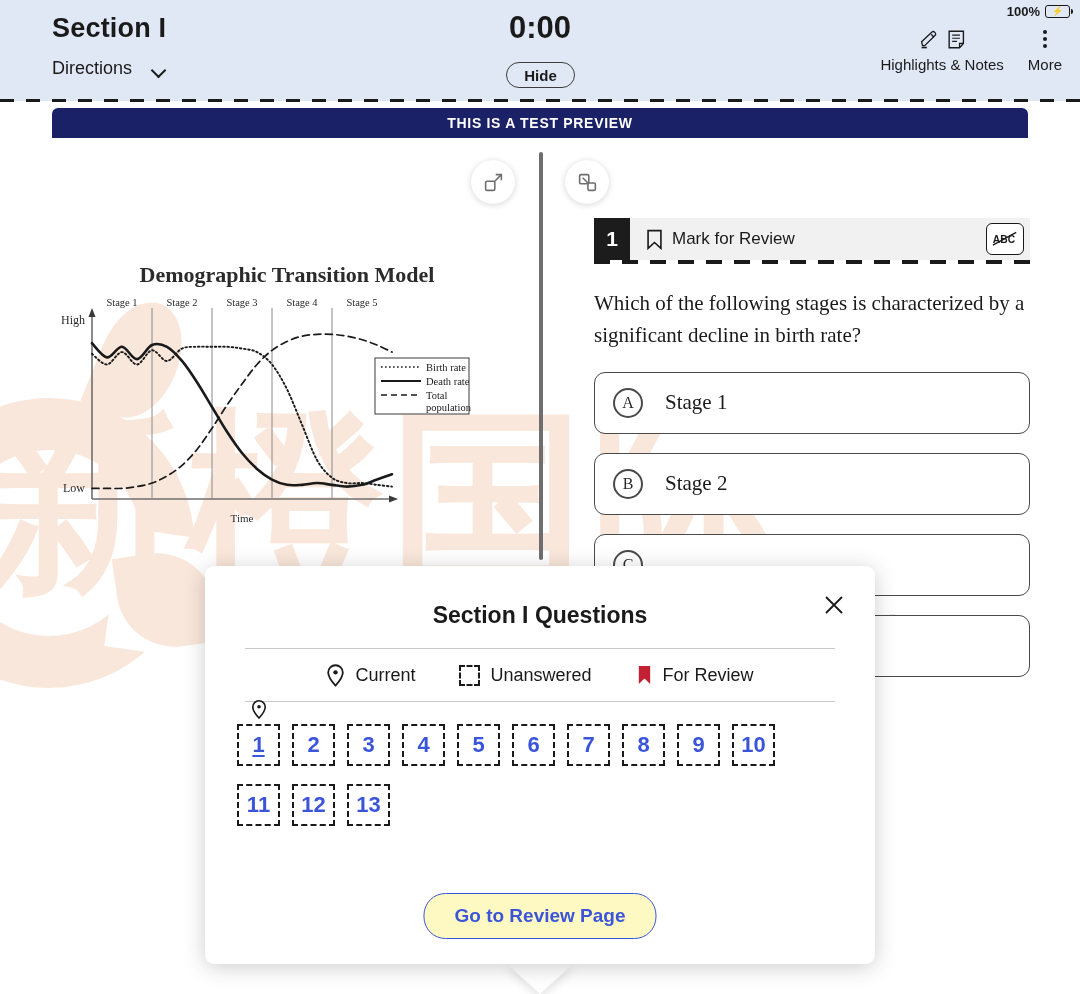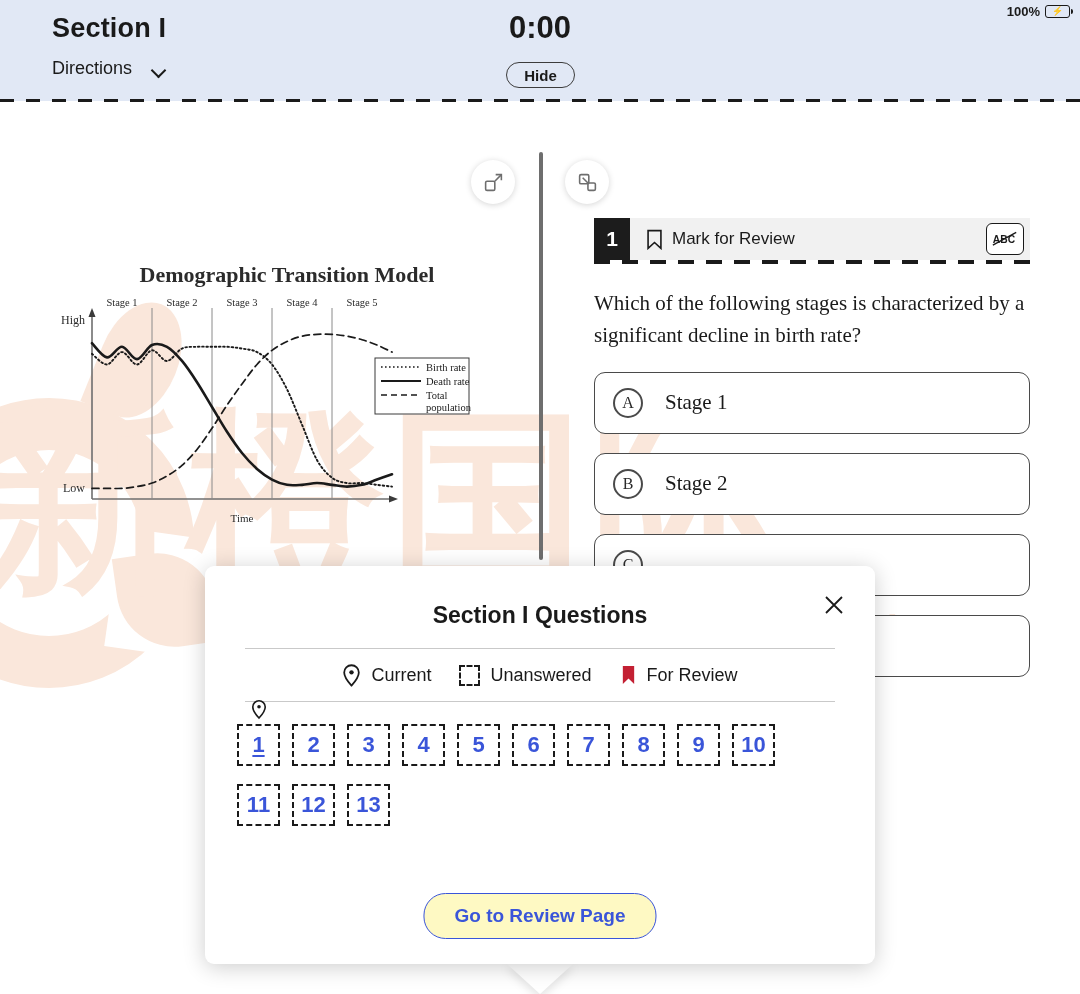--- a/index.html
+++ b/index.html
@@ -191,21 +191,21 @@
     text-align: center; padding-top: 36px;
     font-size: 23px; font-weight: 700; color: #1a1a1a;
   }
   .modal-close {
     position: absolute; right: 28px; top: 26px; width: 26px; height: 26px;
     background: transparent; border: none; cursor: pointer; color: #1a1a1a;
     display: flex; align-items: center; justify-content: center;
   }
   .modal-rule { height: 1px; background: #c9c9c9; margin: 19px 40px 0 40px; }
   .legend-row {
-    display: flex; align-items: center; justify-content: center; gap: 28px;
+    display: flex; align-items: center; justify-content: center; gap: 44px;
     height: 52px;
   }
   .legend-item { display: flex; align-items: center; gap: 10px; }
   .legend-label { font-size: 18px; color: #1a1a1a; }
   .lg-dashbox {
     width: 21px; height: 21px; border: 2px dashed #1a1a1a; background: transparent;
   }
   .grid-wrap { padding: 22px 0 0 32px; }
   .grid-row { display: flex; gap: 12px; margin-bottom: 18px; }
   .qcell {
@@ -249,23 +249,50 @@
 
     <button class="hdr-hide">Hide</button>
 
     <div class="hdr-battery">
       <span>100%</span>
       <span class="batt-shape">
         <span class="batt-bolt">⚡</span>
       </span>
     </div>
 
+    <div class="hdr-tools">
+      <div class="tool">
+        <div class="icons-row">
+          <svg width="21" height="21" viewBox="0 0 24 24">
+            <path d="M4 19 L6.5 19 L18.5 7.2 a2 2 0 0 0 0-2.8 l-0.9-0.9 a2 2 0 0 0-2.8 0 L3 14.5 Z" fill="none" stroke="#1a1a1a" stroke-width="1.5"></path>
+            <path d="M3 21.2 L9 21.2" stroke="#1a1a1a" stroke-width="1.8"></path>
+            <path d="M13.8 6 L17.2 9.4" stroke="#1a1a1a" stroke-width="1.5"></path>
+          </svg>
+          <svg width="19" height="21" viewBox="0 0 22 24">
+            <path d="M2.5 2.5 H19 V16.5 L14.5 21.5 H2.5 Z" fill="none" stroke="#1a1a1a" stroke-width="1.6"></path>
+            <path d="M19 16.5 H14.5 V21.5" fill="none" stroke="#1a1a1a" stroke-width="1.4"></path>
+            <path d="M6 7 H15 M6 10.6 H15 M6 14.2 H11.5" stroke="#1a1a1a" stroke-width="1.3"></path>
+          </svg>
+        </div>
+        <div class="tool-label">Highlights &amp; Notes</div>
+      </div>
+
+      <div class="tool">
+        <div class="dots3">
+          <i></i>
+            <i></i>
+            <i></i>
+        </div>
+        <div class="tool-label">More</div>
+      </div>
+    </div>
   </div>
   <div class="dash-sep"></div>
 
+  <div class="banner">THIS IS A TEST PREVIEW</div>
 
   <div class="divider"></div>
 
   <button class="pane-btn left">
     <svg width="21" height="21" viewBox="0 0 24 24">
       <rect x="3" y="10.5" width="10.5" height="10.5" rx="1.6" fill="none" stroke="#6e6e6e" stroke-width="1.8"></rect>
       <path d="M13.5 10.5 L21 3" stroke="#6e6e6e" stroke-width="1.8"></path>
       <path d="M14.5 3 H21 V9.5" fill="none" stroke="#6e6e6e" stroke-width="1.8"></path>
     </svg>
   </button>

